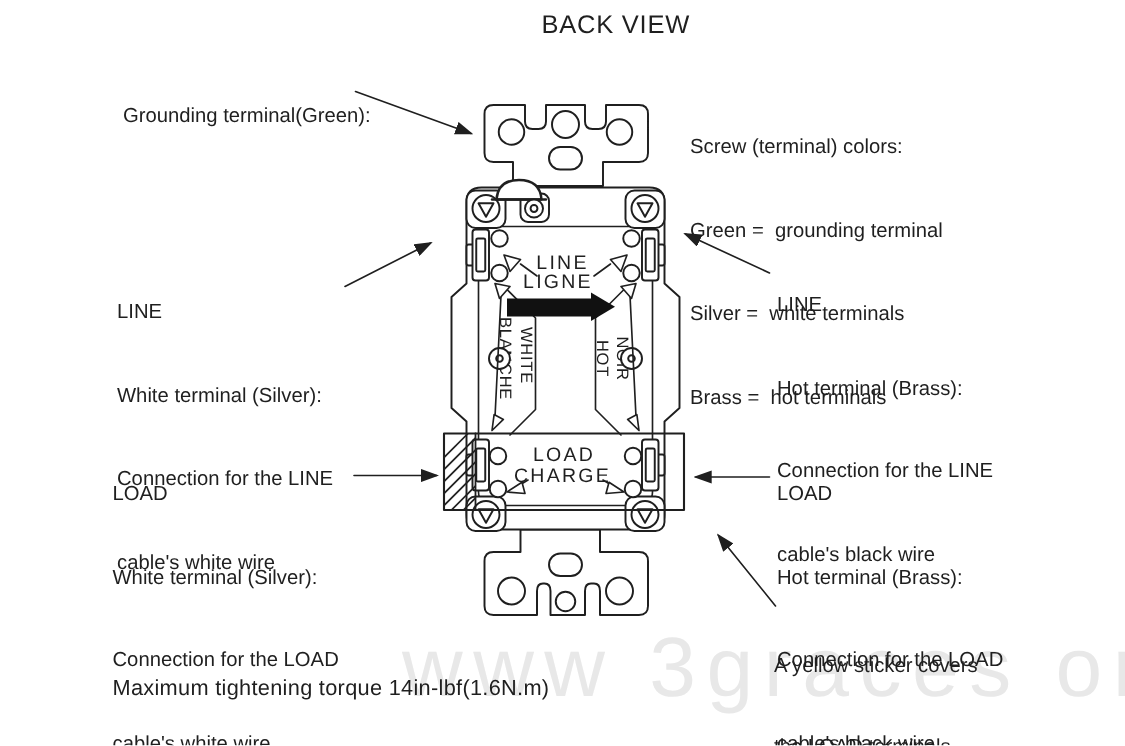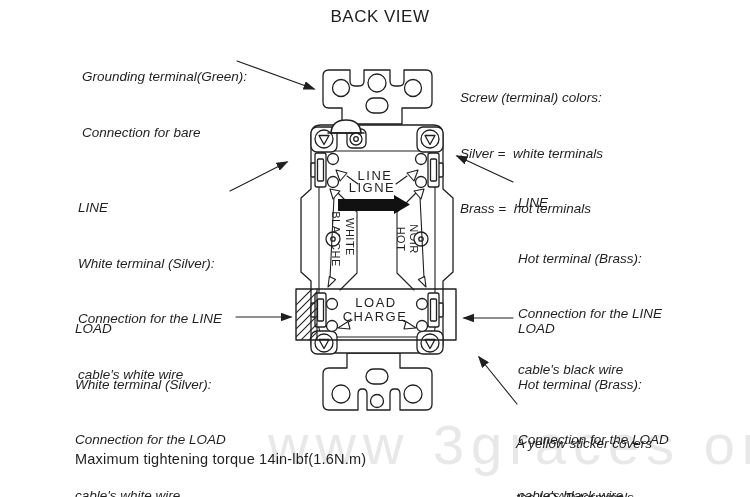--- a/index.html
+++ b/index.html
@@ -2,22 +2,22 @@
 <html><head>
 <meta charset="utf-8">
 <style>
   html,body{margin:0;padding:0;background:#fff;}
   .canvas{position:relative;width:750px;height:497px;background:#fff;overflow:hidden;
           font-family:"Liberation Sans",sans-serif;color:#1f1f1f;}
   .watermark{position:absolute;left:268px;top:412px;font-size:56px;letter-spacing:7px;
              color:#d9d9d9;opacity:.6;white-space:nowrap;z-index:0;}
   svg.draw{position:absolute;left:0;top:0;z-index:1;}
   .tb{position:absolute;font-size:13.5px;line-height:18.5px;white-space:pre;z-index:2;}
-  .tb div{white-space:pre;font-style:italic;}
-  .title{position:absolute;left:300px;top:7px;width:160px;text-align:center;
+  .tb div{white-space:pre;}
+  .title{position:absolute;left:300px;top:7px;width:160px;text-align:right;
          font-size:17px;letter-spacing:.5px;z-index:2;}
   .sticker-note{line-height:18px;}
   .torque{position:absolute;left:75px;top:451px;font-size:14.5px;font-weight:normal;
           letter-spacing:.2px;z-index:2;white-space:pre;}
   .svglbl{font-family:"Liberation Sans",sans-serif;fill:#1f1f1f;}
   .lbl13{font-size:13px;letter-spacing:1.5px;}
   .lbl11{font-size:11px;letter-spacing:.5px;}
 </style>
 </head>
 <body>
@@ -172,25 +172,25 @@
       <path marker-end="url(#ah)" d="M236,317 L291,317"></path>
       <path marker-end="url(#ah)" d="M513,318 L464,318"></path>
       <path marker-end="url(#ah)" d="M517,404 L479,357"></path>
     </g>
   </svg>
 
   <div class="title">BACK VIEW</div>
 
   <div class="tb" style="left:82px;top:31px">
     <div>Grounding terminal(Green):</div>
-    <div>Connection for bare</div>
   </div>
 
   <div class="tb" style="left:460px;top:52px">
     <div>Screw (terminal) colors:</div>
+    <div>Green =  grounding terminal</div>
     <div>Silver =  white terminals</div>
     <div>Brass =  hot terminals</div>
   </div>
 
   <div class="tb" style="left:78px;top:162px">
     <div>LINE</div>
     <div>White terminal (Silver):</div>
     <div>Connection for the LINE</div>
     <div>cable's white wire</div>
   </div>

